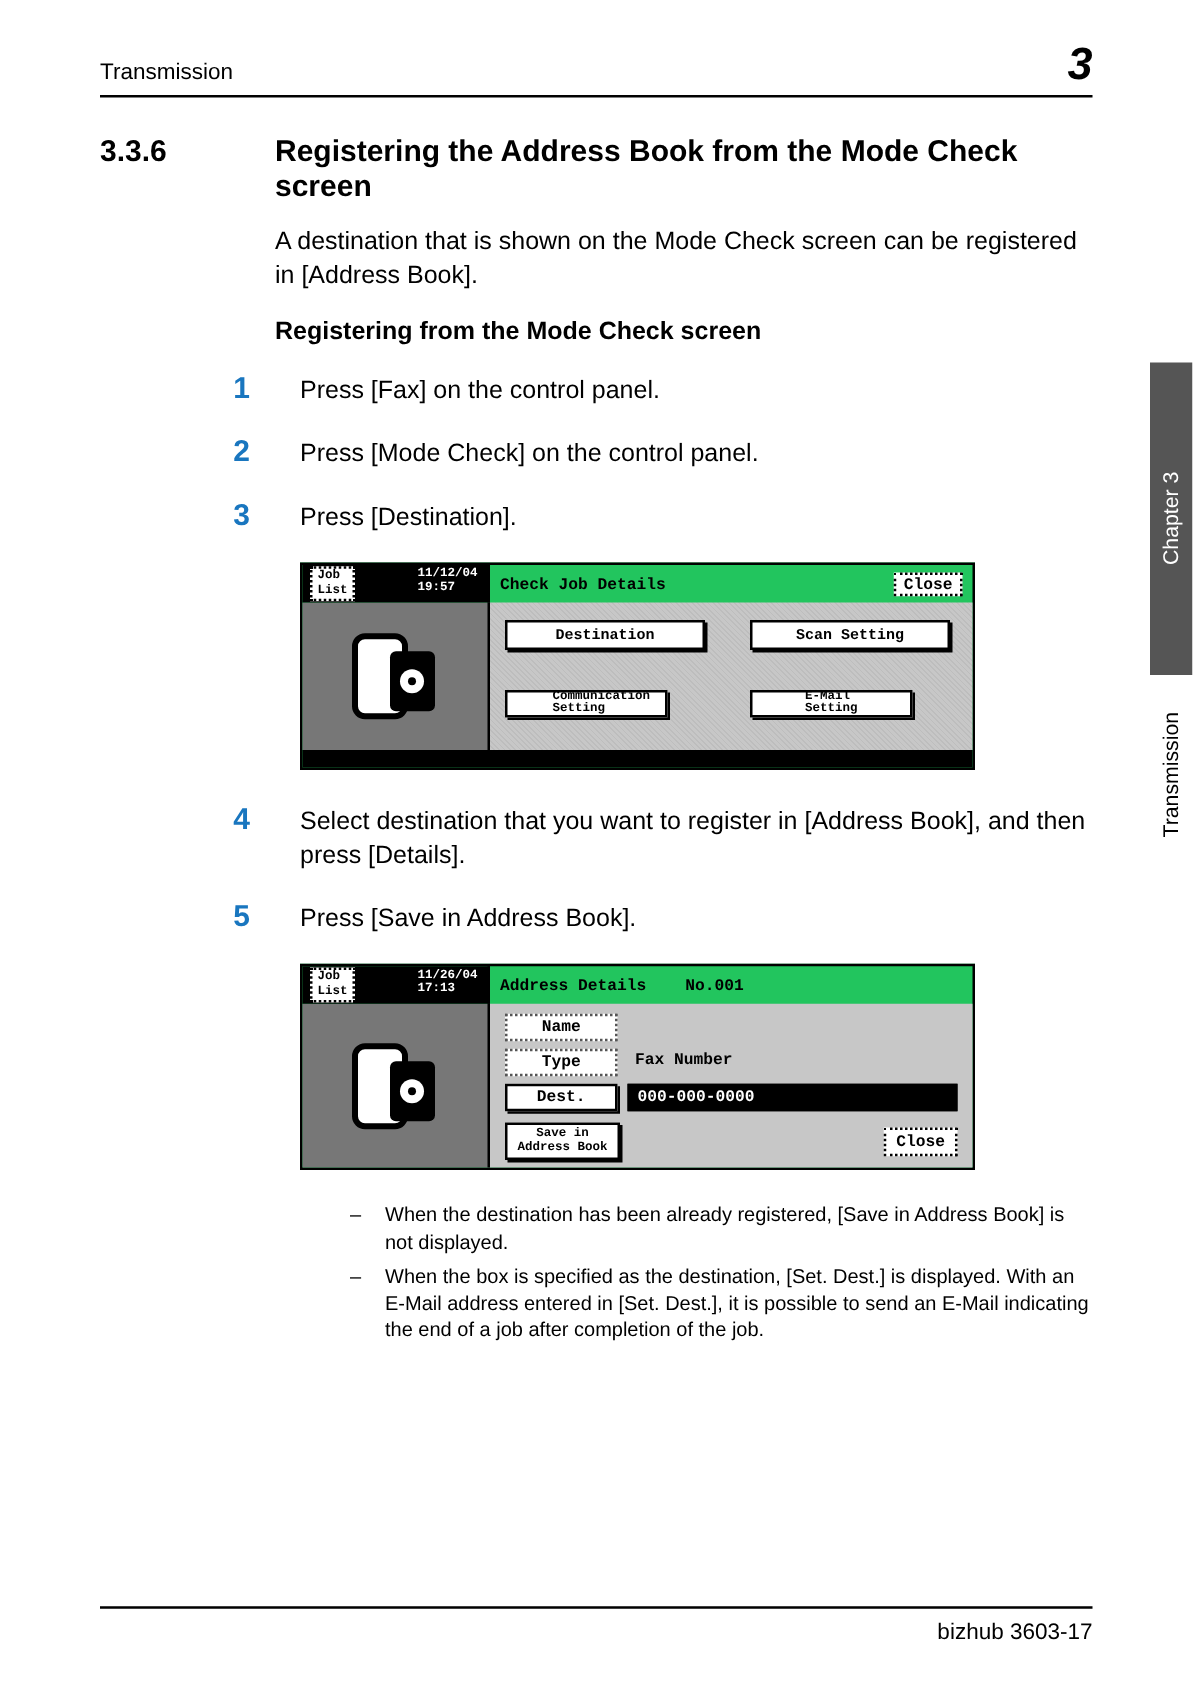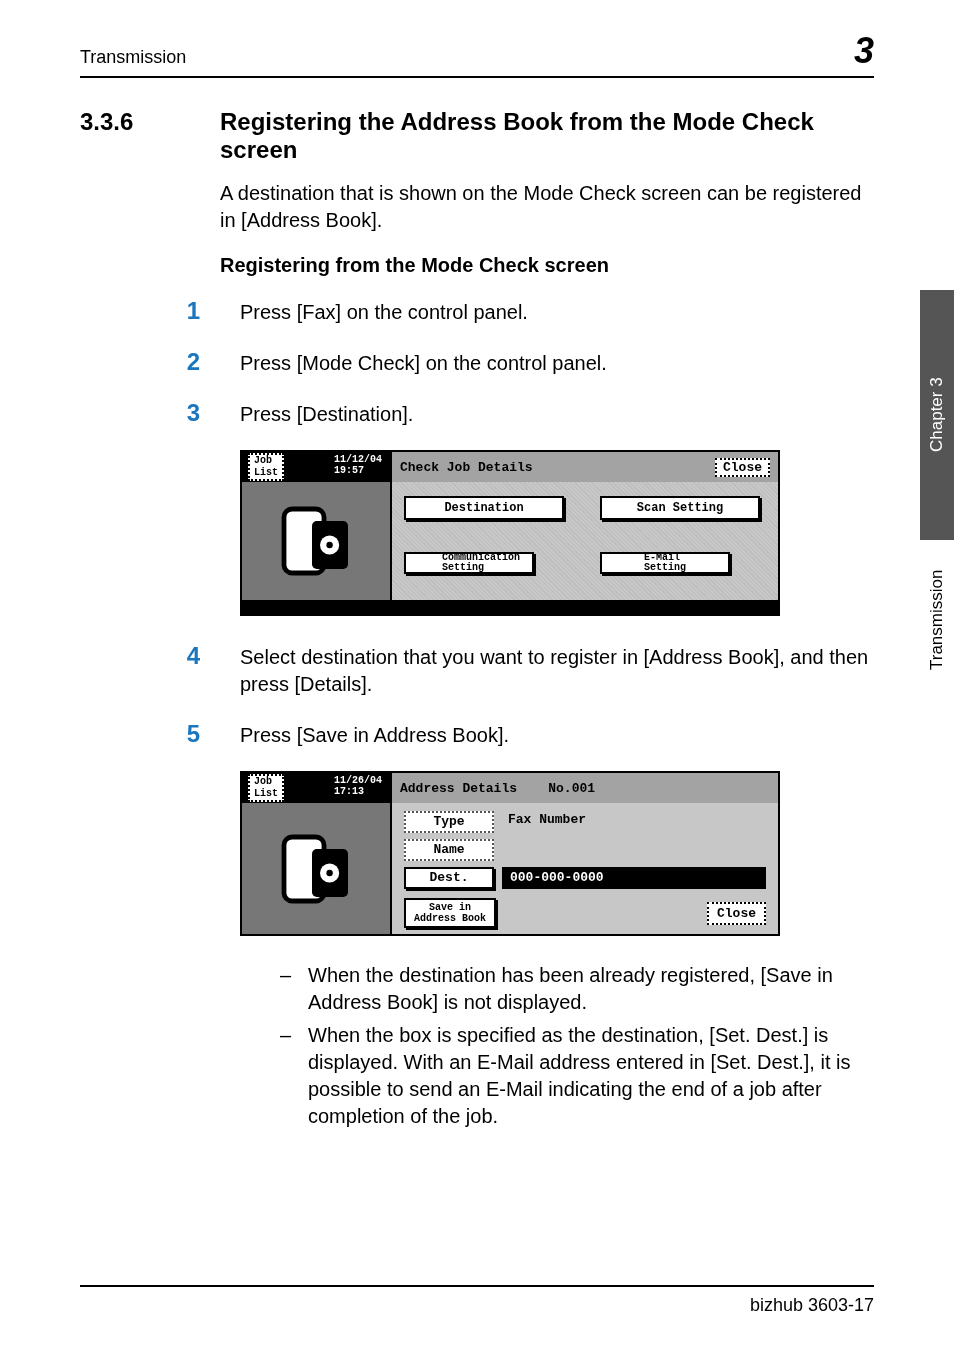--- a/index.html
+++ b/index.html
@@ -11,21 +11,21 @@
   .heading .num { width: 110px; flex: 0 0 110px; }
   .body { font-size: 20px; line-height: 1.35; margin: 0 0 20px 140px; }
   .subhead { font-weight: bold; font-size: 20px; margin: 6px 0 20px 140px; }
   ol.steps { list-style: none; margin-left: 100px; }
   ol.steps > li { display: flex; gap: 40px; margin-bottom: 22px; align-items: baseline; }
   ol.steps > li .n { font-family: Arial; font-size: 24px; font-weight: bold; color: #1976bf; width: 20px; text-align: right; flex: 0 0 20px; }
   ol.steps > li .t { font-size: 20px; line-height: 1.35; flex: 1; }
   .figwrap { margin: 0 0 26px 160px; }
 
   
-  .lcd { width: 540px; border: 2px solid #000; background: #a3a3a3; font-family: "Courier New", monospace; font-size: 13px; font-weight: bold; color: #000; position: relative; }
+  .lcd { width: 540px; border: 2px solid #000; background: #22c55e; font-family: "Courier New", monospace; font-size: 13px; font-weight: bold; color: #000; position: relative; }
   .lcd .rowtop { display: flex; height: 30px; }
   .lcd .joblist { width: 150px; border-right: 2px solid #000; display:flex; align-items:center; padding-left:6px; background:#000; color:#fff; position:relative; }
   .lcd .joblist .jl-btn { display:inline-block; background:#fff; color:#000; border:2px dotted #000; padding:0 4px; font-size:10px; line-height:12px; }
   .lcd .joblist .dt { position:absolute; right:8px; top:2px; font-size:10px; color:#fff; text-align:left; line-height:11px; }
   .lcd .titlebar { flex:1; display:flex; align-items:center; justify-content:space-between; padding:0 8px; }
   .lcd .titlebar .closebtn { border:2px dotted #000; background:#fff; padding:0 6px; }
   .lcd .bodyrow { display:flex; }
   .lcd .left { width:150px; border-right:2px solid #000; background:#777; display:flex; align-items:center; justify-content:center; padding:10px 0; }
   .lcd .right { flex:1; padding:14px 12px 8px 12px; background:repeating-linear-gradient(45deg,#c7c7c7,#c7c7c7 2px,#bdbdbd 2px,#bdbdbd 3px); }
   .lcd .btn { display:inline-flex; align-items:center; justify-content:center; border:2px solid #000; background:#fff; height:24px; width:160px; font-weight:bold; font-size:12px; box-shadow: 2px 2px 0 #000; }
@@ -43,21 +43,21 @@
   .lcd2 .foot { display:flex; justify-content:space-between; align-items:center; margin-top:9px; }
   .lcd2 .foot .savebtn { border:2px solid #000; background:#fff; box-shadow:2px 2px 0 #000; font-size:10px; line-height:11px; padding:2px 8px; text-align:center; }
   .lcd2 .foot .closebtn2 { border:2px dotted #000; background:#fff; padding:2px 8px; }
 
   
   .cdicon { width:80px; height:80px; }
   .cdicon svg { width:100%; height:100%; }
 
   
   ul.dash { list-style:none; margin-left:200px; }
-  ul.dash li { font-size:20px; line-height:1.35; position:relative; padding-left:28px; margin-bottom:6px; }
+  ul.dash li { font-size:16px; line-height:1.35; position:relative; padding-left:28px; margin-bottom:6px; }
   ul.dash li::before { content:"–"; position:absolute; left:0; }
 
   
   .sidetab { position:absolute; right:0; top:290px; width:34px; height:250px; background:#555; color:#fff; display:flex; align-items:center; justify-content:center; writing-mode:vertical-rl; transform:rotate(180deg); font-size:17px; }
   .sidetab2 { position:absolute; right:0; top:540px; width:34px; height:160px; display:flex; align-items:center; justify-content:center; writing-mode:vertical-rl; transform:rotate(180deg); font-size:17px; color:#000; }
 
   
   .pagefoot { position:absolute; bottom:36px; left:80px; right:80px; border-top:2px solid #000; padding-top:8px; display:flex; justify-content:flex-end; font-size:18px; }
 </style>
 </head>
@@ -166,26 +166,26 @@
             <svg viewBox="0 0 100 100">
               <rect x="10" y="10" width="50" height="80" rx="10" fill="#fff" stroke="#000" stroke-width="6"></rect>
               <rect x="45" y="25" width="45" height="60" rx="6" fill="#000"></rect>
               <circle cx="67" cy="55" r="12" fill="#fff"></circle>
               <circle cx="67" cy="55" r="4" fill="#000"></circle>
             </svg>
           </div>
         </div>
         <div class="right">
           <div class="fieldrow">
+            <span class="lbl">Name</span>
+            <span class="val" style="border:none;background:transparent;"></span>
+          </div>
+          <div class="fieldrow">
             <span class="lbl">Type</span>
             <span class="val" style="border:none;background:transparent;">Fax Number</span>
-          </div>
-          <div class="fieldrow">
-            <span class="lbl">Name</span>
-            <span class="val" style="border:none;background:transparent;"></span>
           </div>
           <div class="fieldrow sel">
             <span class="lbl">Dest.</span>
             <span class="val">000-000-0000</span>
           </div>
           <div class="foot">
             <span class="savebtn" style="white-space:pre;">Save in
 Address Book</span>
             <span class="closebtn2">Close</span>
           </div>

